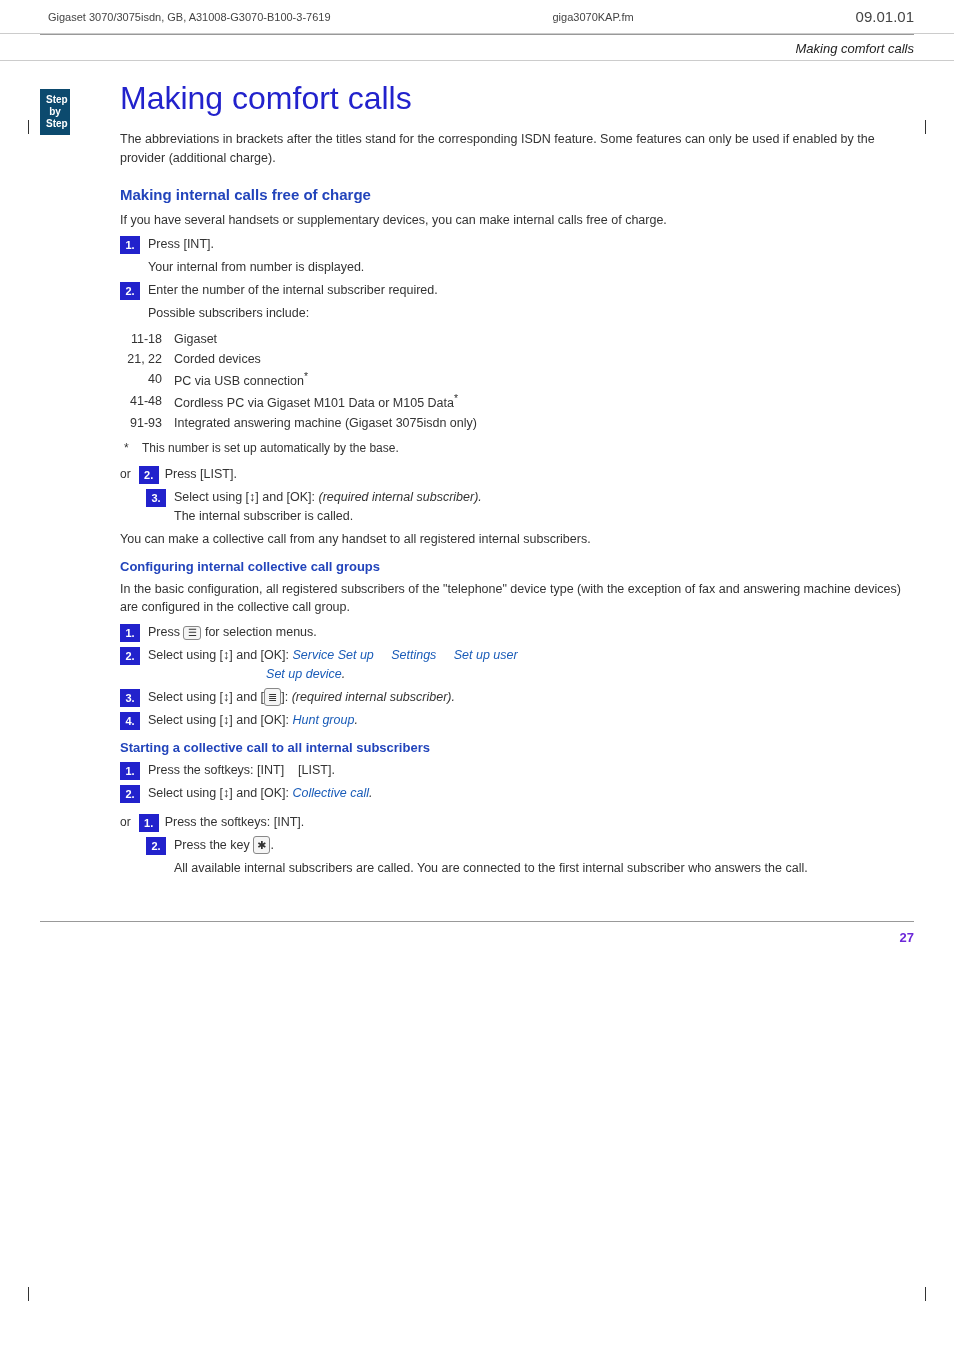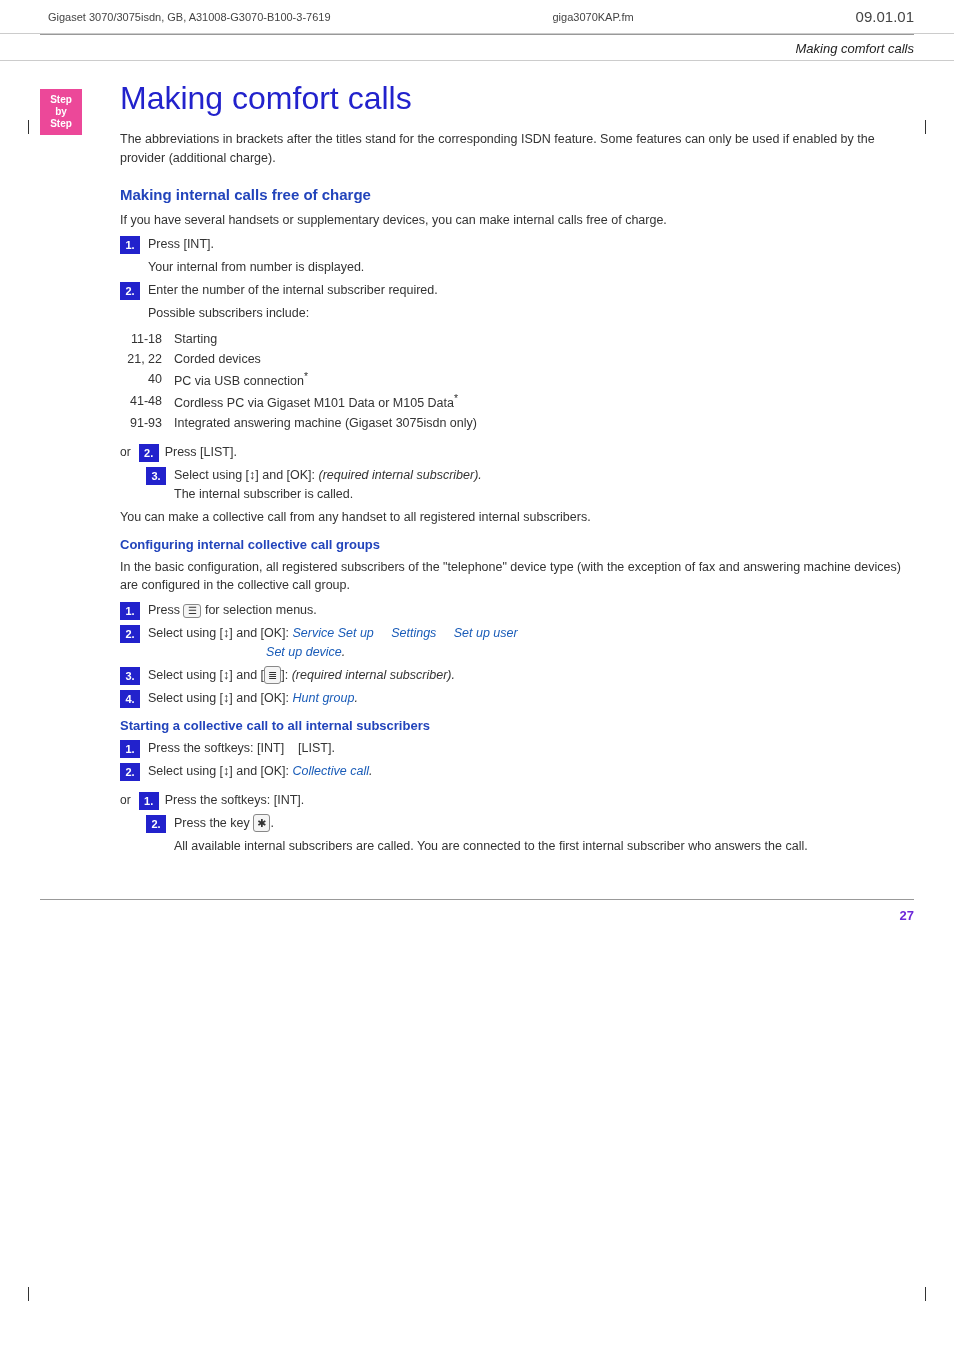--- a/index.html
+++ b/index.html
@@ -51,28 +51,28 @@
     
     .step-badge-col {
       width: 70px;
       flex-shrink: 0;
       display: flex;
       flex-direction: column;
       align-items: flex-start;
       padding-top: 8px;
     }
     .step-badge {
-      background: #ec4899;
+      background: #0c4a6e;
       color: #fff;
       font-size: 10px;
       font-weight: bold;
       text-align: center;
       padding: 5px 6px;
       line-height: 1.2;
-      width: 42px;
+      width: 30px;
     }
 
     
     .content-col {
       flex: 1;
       padding-left: 10px;
     }
 
     
     .page-title {
@@ -337,39 +337,40 @@
           <div class="step-text">Enter the number of the internal subscriber required.</div>
         </div>
         <div class="step-row">
           <div style="min-width:20px; height:18px; flex-shrink:0;"></div>
           <div class="step-text">Possible subscribers include:</div>
         </div>
 
         <div class="subscriber-list">
           <div class="subscriber-row">
             <span class="subscriber-num">11-18</span>
-            <span class="subscriber-desc">Starting</span>
+            <span class="subscriber-desc">Gigaset</span>
           </div>
           <div class="subscriber-row">
             <span class="subscriber-num">21, 22</span>
             <span class="subscriber-desc">Corded devices</span>
           </div>
           <div class="subscriber-row">
             <span class="subscriber-num">40</span>
             <span class="subscriber-desc">PC via USB connection<sup>*</sup></span>
           </div>
           <div class="subscriber-row">
             <span class="subscriber-num">41-48</span>
             <span class="subscriber-desc">Cordless PC via Gigaset M101 Data or M105 Data<sup>*</sup></span>
           </div>
           <div class="subscriber-row">
             <span class="subscriber-num">91-93</span>
             <span class="subscriber-desc">Integrated answering machine (Gigaset 3075isdn only)</span>
           </div>
         </div>
+        <div class="asterisk-note">*&nbsp;&nbsp;&nbsp;&nbsp;This number is set up automatically by the base.</div>
       </div>
 
       <div style="display:flex; align-items:flex-start; gap:6px; margin-bottom:4px; margin-top:8px;">
         <span class="or-label">or</span>
         <div class="step-num">2.</div>
         <div class="step-text">Press [LIST].</div>
       </div>
       <div style="display:flex; align-items:flex-start; gap:8px; margin-bottom:4px; margin-left:26px;">
         <div class="step-num">3.</div>
         <div class="step-text">Select using [↕] and [OK]: <em>(<span>required internal subscriber</span>).</em><br>The internal subscriber is called.</div>

